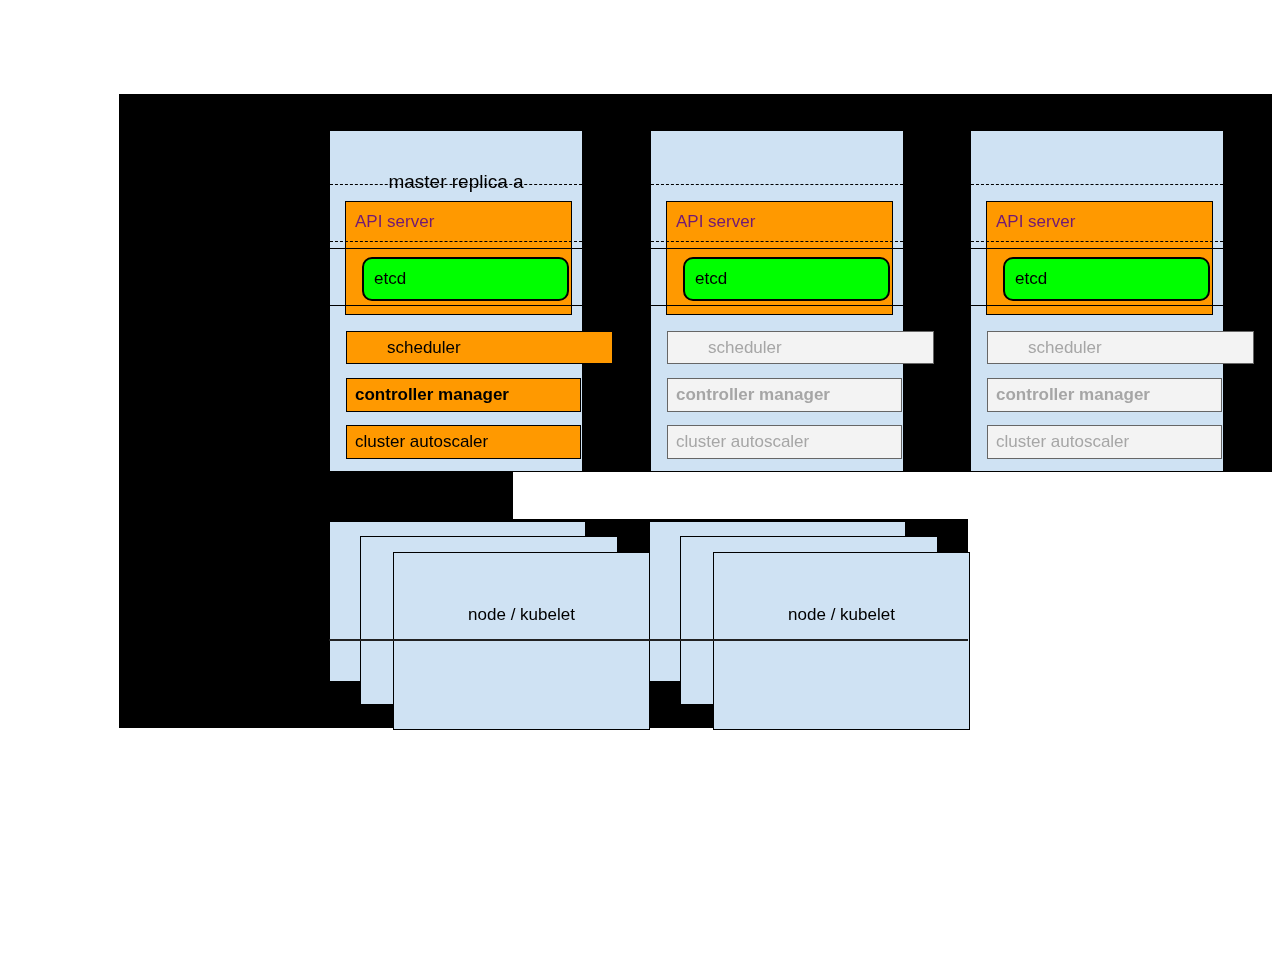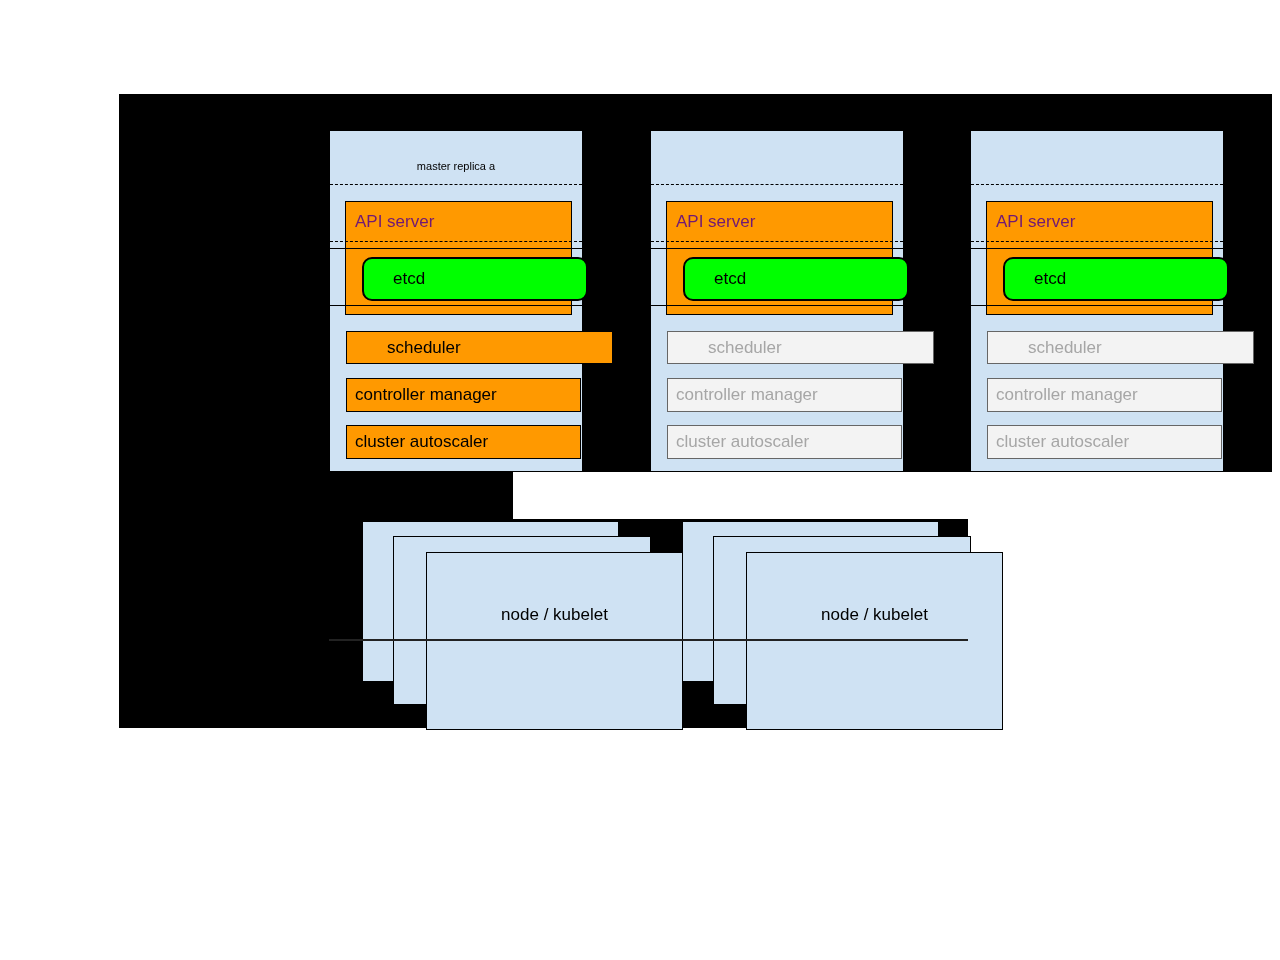--- a/index.html
+++ b/index.html
@@ -8,40 +8,40 @@
   .abs{position:absolute;box-sizing:border-box;}
   
   .black{background:#000000;}
   .black-top{left:119px;top:94px;width:1153px;height:378px;}
   .black-band{left:119px;top:472px;width:394px;height:49px;}
   .black-bottom{left:119px;top:520px;width:849px;height:208px;}
   
   .master{top:130px;width:254px;height:342px;background:#cfe2f3;border:1px solid #000;z-index:2;}
   .m-a{left:329px;} .m-b{left:650px;} .m-c{left:970px;}
   .m-title{position:absolute;left:0;right:0;top:0;height:53px;display:flex;align-items:center;
-           justify-content:center;padding-top:8px;font-size:11px;color:#000;}
+           justify-content:center;padding-top:24px;font-size:19px;color:#000;}
   .hline{position:absolute;left:0;right:0;height:0;z-index:6;}
   .hline.dashed{border-top:1px dashed #000;}
   .hline.solid{border-top:1px solid #000;}
   .hl-1{top:53px;} .hl-2{top:110px;} .hl-3{top:117px;} .hl-4{top:174px;}
   .api-box{position:absolute;left:15px;top:70px;width:225px;height:112px;background:#ff9900;
            border:1px solid #000;z-index:3;}
   .api-label{position:absolute;left:9px;top:10px;font-size:17px;color:#701a75;}
   .etcd-box{position:absolute;left:16px;top:55px;width:193px;height:40px;background:#00ff00;
             border:2px solid #000;border-radius:10px;display:flex;align-items:center;
-            padding-left:29px;z-index:4;font-size:17px;color:#000;}
+            padding-left:10px;z-index:4;font-size:17px;color:#000;}
   .comp{position:absolute;left:16px;width:225px;display:flex;align-items:center;
         padding-left:8px;font-size:17px;z-index:3;}
-  .comp-1{top:200px;height:31px;padding-left:40px;} .comp-2{top:247px;height:32px;} .comp-3{top:294px;height:32px;}
+  .comp-1{top:200px;height:31px;padding-left:40px;} .comp-2{top:247px;height:32px;font-weight:bold;} .comp-3{top:294px;height:32px;}
   .comp[data-state="active"]{background:#ff9900;border:1px solid #000;color:#000;}
   .comp[data-state="inactive"]{background:#f3f3f3;border:1px solid #666666;color:#a6a6a6;}
   
   .node-group{top:521px;width:320px;height:207px;z-index:2;}
   .ng-1{left:329px;} .ng-2{left:649px;}
-  .nbox{position:absolute;background:#cfe2f3;border:1px solid #000;margin-left:33px;}
+  .nbox{position:absolute;background:#cfe2f3;border:1px solid #000;}
   .nbox.back{left:0;top:0;width:255px;height:159px;}
   .nbox.mid{left:31px;top:15px;width:256px;height:167px;}
   .nbox.front{left:64px;top:31px;width:255px;height:176px;}
   .n-label{position:absolute;left:0;right:0;top:0;height:87px;display:flex;align-items:center;
            justify-content:center;padding-top:18px;font-size:17px;color:#000;}
   
   .top-line{left:513px;top:519px;width:455px;height:2px;background:#000;z-index:5;}
   .sep-line{left:329px;top:639px;width:639px;height:2px;background:#222;z-index:5;}
 </style>
 </head>

